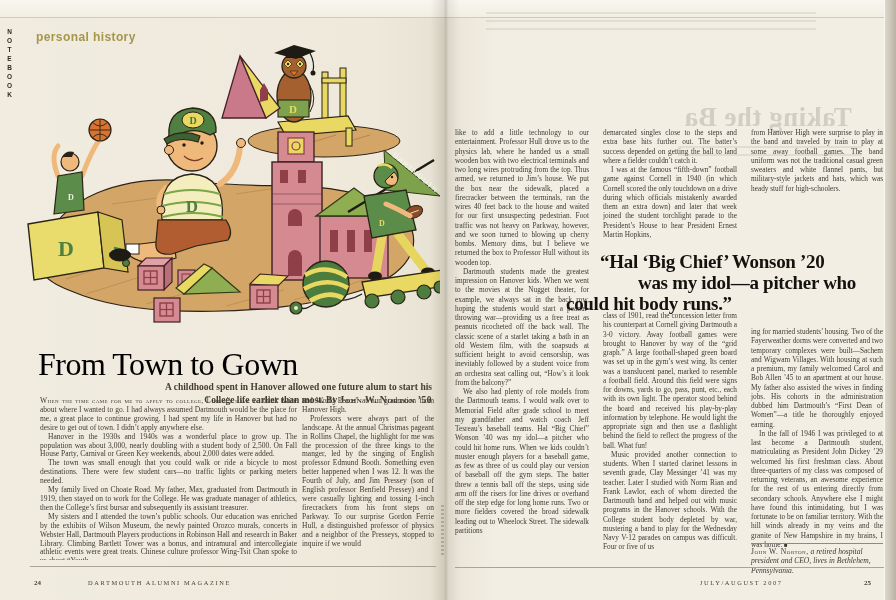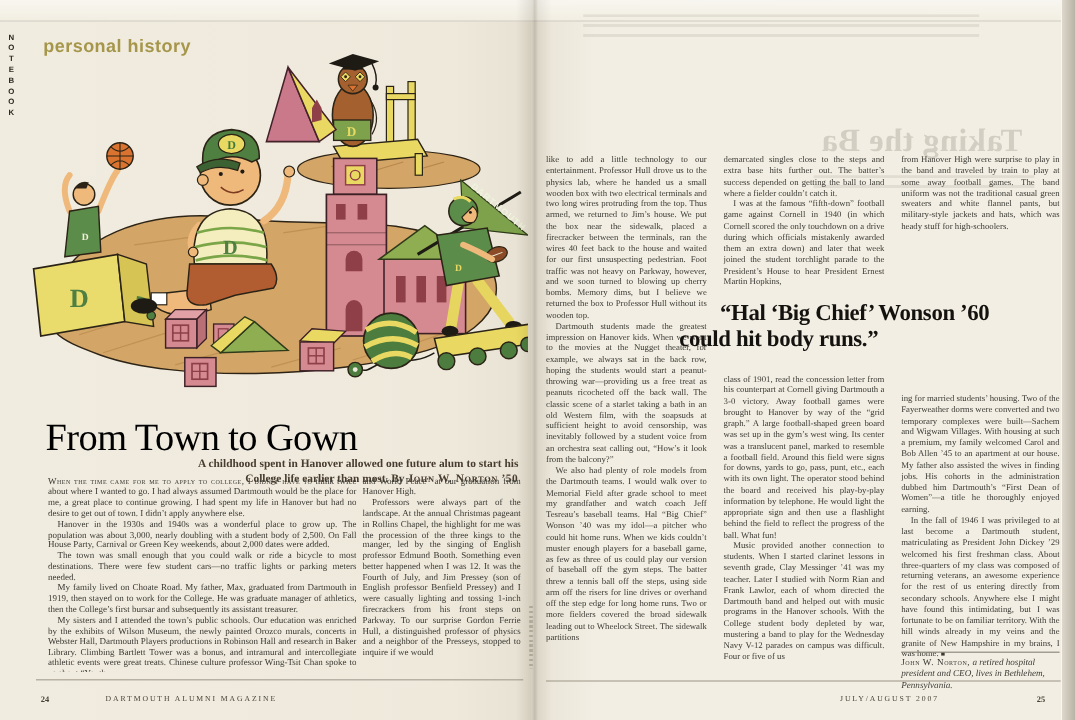--- a/index.html
+++ b/index.html
@@ -3,21 +3,21 @@
 <meta charset="utf-8">
 <style>
   html,body{margin:0;padding:0;background:#b7b3a8;font-family:"Liberation Serif",serif;}
   #canvas{position:relative;width:896px;height:600px;overflow:hidden;background:#efeade;}
   .page-left{position:absolute;left:0;top:0;width:443px;height:600px;background:linear-gradient(90deg,#f1ece0 0%,#efe9dc 85%,#e7e1d3 100%);}
   .page-right{position:absolute;left:443px;top:0;width:441px;height:600px;background:linear-gradient(90deg,#e8e3d5 0%,#f2eee3 12%,#f2eee4 100%);}
   .edge-right{position:absolute;left:884px;top:0;width:12px;height:600px;background:linear-gradient(90deg,#ddd8cb,#b4afa1);border-left:1px solid #f8f6f0;}
   .top-band{position:absolute;left:0;top:0;width:896px;height:17px;background:linear-gradient(180deg,#f8f6f0,#f2eee2);border-bottom:1px solid rgba(120,110,90,.32);}
   .gutter{position:absolute;left:430px;top:0;width:30px;height:600px;background:linear-gradient(90deg,rgba(60,50,30,0) 0%,rgba(60,50,30,.12) 45%,rgba(60,50,30,.22) 52%,rgba(60,50,30,.08) 62%,rgba(60,50,30,0) 100%);}
   .spine{position:absolute;left:6px;top:28px;writing-mode:vertical-lr;text-orientation:upright;font-family:"Liberation Sans",sans-serif;font-size:6.5px;font-weight:bold;letter-spacing:2px;color:#2c2822;}
-  .section-label{position:absolute;left:36px;top:30px;font-family:"Liberation Sans",sans-serif;font-weight:bold;font-size:15px;color:#a5964a;letter-spacing:.4px;text-align:center;}
+  .section-label{position:absolute;left:36px;top:30px;font-family:"Liberation Sans",sans-serif;font-weight:bold;font-size:12px;color:#a5964a;letter-spacing:.4px;text-align:center;}
   .headline{position:absolute;left:38px;top:326px;font-size:32px;color:#000000;letter-spacing:-.5px;margin-top:20px;}
   .dek{position:absolute;left:120px;top:381px;width:312px;text-align:right;font-size:9.5px;font-weight:bold;color:#473c2e;line-height:13px;}
   .sc{font-variant:small-caps;letter-spacing:.5px;}
   .bodytext{position:absolute;color:#3b3a34;text-align:justify;overflow:hidden;}
   .bodytext p{margin:0;}
   .bodytext p.ind{text-indent:8px;}
   .leadin{font-variant:small-caps;letter-spacing:.4px;}
   .lw{left:40px;top:397px;width:257px;height:163px;font-size:7.5px;line-height:8.9px;}
   .ln{left:302px;top:397px;width:132px;height:163px;font-size:7.5px;line-height:8.9px;}
   .rc{font-size:7.3px;line-height:9.25px;}
@@ -249,21 +249,22 @@
   </div>
   <div class="bodytext rc c3t">
     <p>from Hanover High were surprise to play in the band and traveled by train to play at some away football games. The band uniform was not the traditional casual green sweaters and white flannel pants, but military-style jackets and hats, which was heady stuff for high-schoolers.</p>
   </div>
   <div class="bodytext rc c3b">
     <p>ing for married students’ housing. Two of the Fayerweather dorms were converted and two temporary complexes were built—Sachem and Wigwam Villages. With housing at such a premium, my family welcomed Carol and Bob Allen ’45 to an apartment at our house. My father also assisted the wives in finding jobs. His cohorts in the administration dubbed him Dartmouth’s “First Dean of Women”—a title he thoroughly enjoyed earning.</p>
     <p class="ind"><span>In the fall of 1946 I was privileged to at last become a Dartmouth student, matriculating as President John Dickey ’29 welcomed his first freshman class. About three-quarters of my class was composed of returning veterans, an awesome experience for the rest of us entering directly from secondary schools. Anywhere else I might have found this intimidating, but I was fortunate to be on familiar territory. With the hill winds already in my veins and the granite of New Hampshire in my brains, I was home.</span> <span class="endmark">■</span></p>
   </div>
 
   <div class="pullquote">
-    <div class="pq1">“Hal ‘Big Chief’ Wonson ’60</div>
+    <div class="pq1">“Hal ‘Big Chief’ Wonson ’20</div>
+    <div class="pq2">was my idol—a pitcher who</div>
     <div class="pq3">could hit body runs.”</div>
   </div>
 
   <div class="bio">
     <span class="sc">John W. Norton,</span><span class="it"> a retired hospital president and CEO, lives in Bethlehem, Pennsylvania.</span>
   </div>
 
   <div class="rule rule-left"></div>
   <div class="rule rule-right"></div>
   <div class="footer fl-num">24</div>

